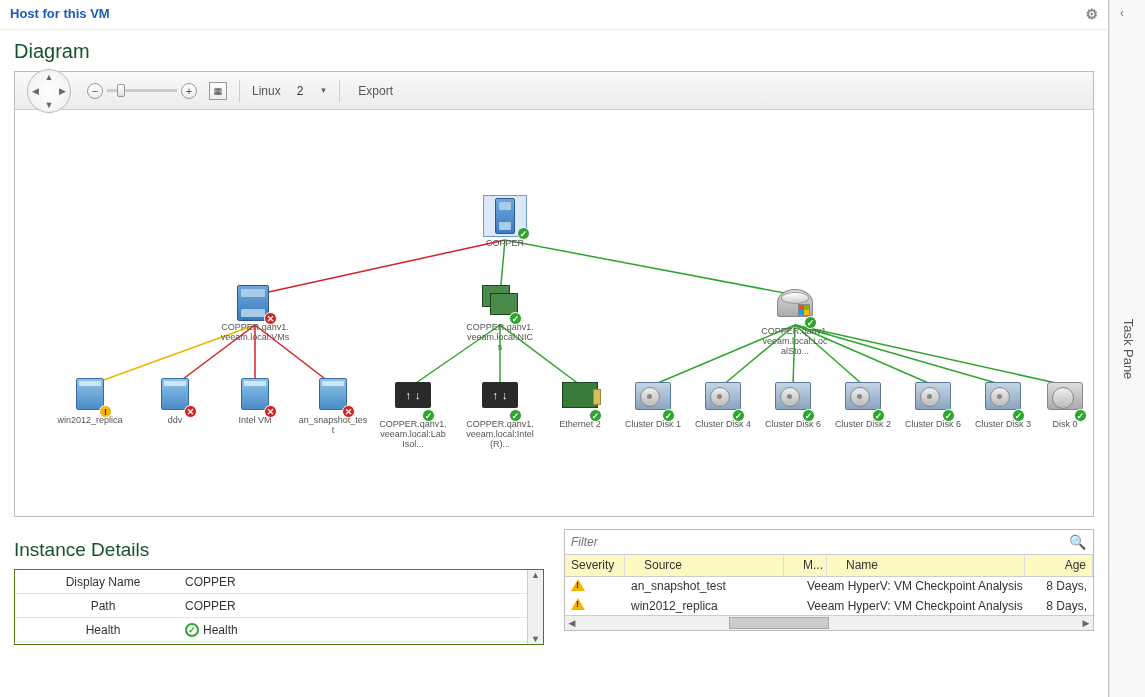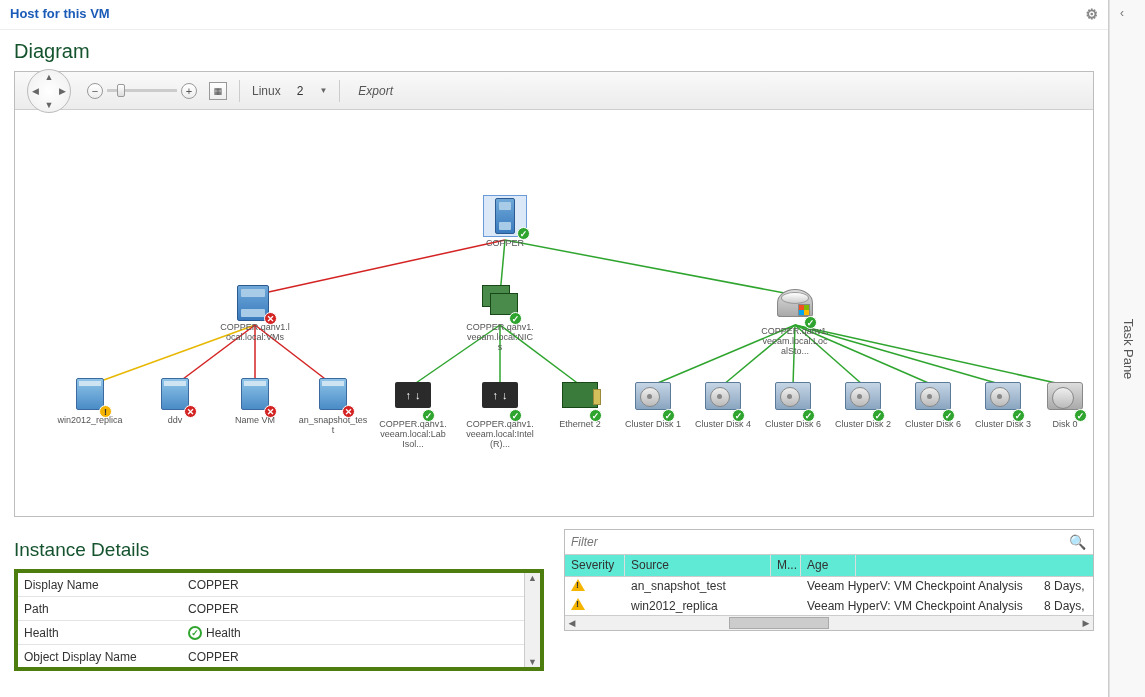--- a/index.html
+++ b/index.html
@@ -17,21 +17,21 @@
 .navpad span { position: absolute; font-size: 9px; color: #666; }
 .navpad .u{top:2px;left:50%;transform:translateX(-50%);} .navpad .d{bottom:2px;left:50%;transform:translateX(-50%);} .navpad .l{left:4px;top:50%;transform:translateY(-50%);} .navpad .r{right:4px;top:50%;transform:translateY(-50%);}
 .zoom-ctrl { display:flex; align-items:center; gap:4px; }
 .zoom-btn { width: 16px; height:16px; border:1px solid #999; border-radius:50%; background:linear-gradient(#fff,#eee); display:flex;align-items:center;justify-content:center;font-size:11px;color:#555;cursor:pointer;}
 .zoom-track { width: 70px; height: 3px; background: #ccc; position:relative; }
 .zoom-thumb { position:absolute; left:10px; top:-5px; width:8px;height:13px;background:linear-gradient(#fff,#ddd);border:1px solid #999;border-radius:2px;cursor:pointer;}
 .fit-btn { width:18px;height:18px;border:1px solid #999;background:linear-gradient(#fff,#eee);cursor:pointer;display:flex;align-items:center;justify-content:center;font-size:9px;}
 .toolbar-sep { width: 1px; height: 22px; background: #ccc; }
 .depth-label { color: #555; }
 .depth-val { color: #333; padding: 0 4px; }
-.export-btn { color: #555; cursor: pointer; padding: 2px 6px; font-style: italic; }
+.export-btn { color: #555; cursor: pointer; padding: 2px 6px; }
 .canvas { position: absolute; top:38px; left:0; right:0; bottom:0; overflow: hidden; }
 svg.connectors { position:absolute; top:0; left:0; width:100%; height:100%; pointer-events:none; }
 .node { position:absolute; width:70px; text-align:center; cursor:pointer; }
 .node .ic { width:36px; height:36px; margin:0 auto; position:relative; }
 .node.root .ic { width:44px; height:42px; border:1px solid #6a9bd8; background: #dbe8f7; display:flex;align-items:center;justify-content:center;}
 .node .lbl { font-size: 9px; color:#555; margin-top: 2px; line-height: 1.1; word-wrap: break-word; }
 .badge { position:absolute; right:-4px; bottom:-4px; width:13px; height:13px; border-radius:50%; display:flex;align-items:center;justify-content:center;font-size:9px;color:#fff;font-weight:bold;}
 .badge.ok{background:#2fa52f;border:1px solid #fff;} .badge.err{background:#d42323;border:1px solid #fff;} .badge.warn{background:#f5b400;border:1px solid #fff;color:#333;}
 
 .ic-server { background: linear-gradient(#6fa8d8,#3a7bbf); border-radius:2px; border:1px solid #2a5a8f; }
@@ -51,34 +51,34 @@
 .ic-disk { width:36px;height:28px;margin:4px auto;background:linear-gradient(#c5d5e5,#8aa5c0);border-radius:2px;border:1px solid #5a7a9a;position:relative;}
 .ic-disk::before{content:"";position:absolute;top:4px;left:4px;width:18px;height:18px;background:linear-gradient(#eee,#bbb);border-radius:50%;border:1px solid #888;}
 .ic-disk::after{content:"";position:absolute;top:11px;left:11px;width:5px;height:5px;background:#888;border-radius:50%;}
 .ic-switch { width:36px;height:26px;margin:4px auto;background:#2a2a2a;border-radius:2px;position:relative;display:flex;align-items:center;justify-content:center;gap:4px;}
 .ic-switch::before{content:"↑";color:#fff;font-size:11px;} .ic-switch::after{content:"↓";color:#fff;font-size:11px;}
 .ic-localdisk { width:36px;height:28px;margin:4px auto;background:linear-gradient(#ddd,#aaa);border-radius:3px;border:1px solid #888;position:relative;}
 .ic-localdisk::before{content:"";position:absolute;top:4px;left:4px;width:20px;height:20px;background:linear-gradient(#eee,#bbb);border-radius:50%;border:1px solid #888;}
 
 .bottom-panels { display:flex; gap: 20px; padding: 0 14px; margin-top: 12px; }
 .panel { flex:1; }
-.details-grid { border:4px solid #4d7c0f; height: 102px; overflow:hidden; position:relative; display:flex;}
+.details-grid { border:1px solid #4d7c0f; height: 76px; overflow:hidden; position:relative; display:flex;text-align:center;}
 .details-rows{flex:1;}
 .details-row { display:flex; border-bottom: 1px solid #e4e4e4; height: 24px; align-items: center; }
 .details-row .k { width: 170px; padding-left: 6px; font-size: 12px; color:#333; }
 .details-row .v { font-size: 12px; color:#333; display:flex;align-items:center;gap:4px;}
 .success-ic{width:14px;height:14px;border-radius:50%;background:#fff;border:2px solid #2fa52f;display:inline-flex;align-items:center;justify-content:center;color:#2fa52f;font-size:9px;font-weight:bold;}
 .vscroll { width:16px; background:#f0f0f0;border-left:1px solid #ccc;display:flex;flex-direction:column;justify-content:space-between;align-items:center;font-size:9px;color:#666;}
 .alerts-box { border:1px solid #bdbdbd; height:102px; display:flex; flex-direction:column;}
 .filter-row { height:26px; border-bottom:1px solid #ccc; display:flex; align-items:center; padding:0 6px; }
 .filter-row input { flex:1; border:none; outline:none; font-style:italic; color:#888; font-size:12px; }
 .filter-row .srch { color:#1b5bb8; font-size:14px; cursor:pointer; }
-.alerts-header { height:22px; background:#5eead4; border-bottom:1px solid #ccc; display:flex; font-size:12px; }
+.alerts-header { height:22px; background:#fef9c3; border-bottom:1px solid #ccc; display:flex; font-size:12px;gap:13px; }
 .alerts-header div { padding:3px 6px; border-right:1px solid #ddd; }
-.col-sev{width:60px;} .col-src{width:146px;} .col-m{width:30px;} .col-name{flex:1;} .col-age{width:55px;}
+.col-sev{width:60px;} .col-src{width:146px;} .col-m{width:30px;} .col-name{flex:1;} .col-age{width:55px;text-align:right;}
 .alert-row { height:20px; display:flex; font-size:12px; align-items:center; }
 .alert-row div { padding:0 6px; overflow:hidden; white-space:nowrap; }
 .warn-tri { display:inline-block;width:0;height:0;border-left:7px solid transparent;border-right:7px solid transparent;border-bottom:12px solid #f5b400;position:relative;}
 .warn-tri::after{content:"!";position:absolute;left:-2px;top:1px;font-size:9px;font-weight:bold;color:#333;}
 .hscroll { height:15px; background:#f0f0f0; border-top:1px solid #ccc; display:flex; align-items:center; }
 .hscroll .tr{width:14px;text-align:center;font-size:9px;color:#666;cursor:pointer;}
 .hscroll .track{flex:1;position:relative;height:100%;}
 .hscroll .thumb{position:absolute;left:30%;width:100px;top:1px;bottom:1px;background:#ccc;border:1px solid #aaa;}
 .dd-arrow{font-size:8px;color:#666;cursor:pointer;}
 </style>
@@ -148,21 +148,21 @@
             <span class="badge ok">✓</span>
           </div>
         <div class="lbl">COPPER</div>
       </div>
 
       <div class="node" style="left:205px;top:175px;">
         <div class="ic">
             <div class="ic-server" style="width:32px;height:36px;position:relative;"></div>
             <span class="badge err">✕</span>
           </div>
-        <div class="lbl">COPPER.qahv1.local.local:VMs</div>
+        <div class="lbl">COPPER.qahv1.veeam.local:VMs</div>
       </div>
       <div class="node" style="left:450px;top:175px;">
         <div class="ic">
             <div class="ic-nics">
               <div class="a"></div>
               <div class="b"></div>
             </div>
             <span class="badge ok">✓</span>
           </div>
         <div class="lbl">COPPER.qahv1.veeam.local:NICs</div>
@@ -194,21 +194,21 @@
             <div class="ic-vm"></div>
             <span class="badge err">✕</span>
           </div>
         <div class="lbl">ddv</div>
       </div>
       <div class="node" style="left:205px;top:268px;">
         <div class="ic">
             <div class="ic-vm"></div>
             <span class="badge err">✕</span>
           </div>
-        <div class="lbl">Name VM</div>
+        <div class="lbl">Intel VM</div>
       </div>
       <div class="node" style="left:283px;top:268px;">
         <div class="ic">
             <div class="ic-vm"></div>
             <span class="badge err">✕</span>
           </div>
         <div class="lbl">an_snapshot_test</div>
       </div>
 
       <div class="node" style="left:363px;top:268px;">
@@ -320,20 +320,21 @@
     <div class="panel">
       <div class="alerts-box">
         <div class="filter-row">
           <input placeholder="Filter" style="">
           <span class="srch">🔍</span>
         </div>
         <div class="alerts-header">
           <div class="col-sev">Severity</div>
           <div class="col-src">Source</div>
           <div class="col-m">M...</div>
+          <div class="col-name">Name</div>
           <div class="col-age">Age</div>
         </div>
         <div class="alert-row">
           <div class="col-sev"><span class="warn-tri"></span></div>
           <div class="col-src">an_snapshot_test</div>
           <div class="col-m"></div>
           <div class="col-name">Veeam HyperV: VM Checkpoint Analysis</div>
           <div class="col-age">8 Days,</div>
         </div>
         <div class="alert-row">

